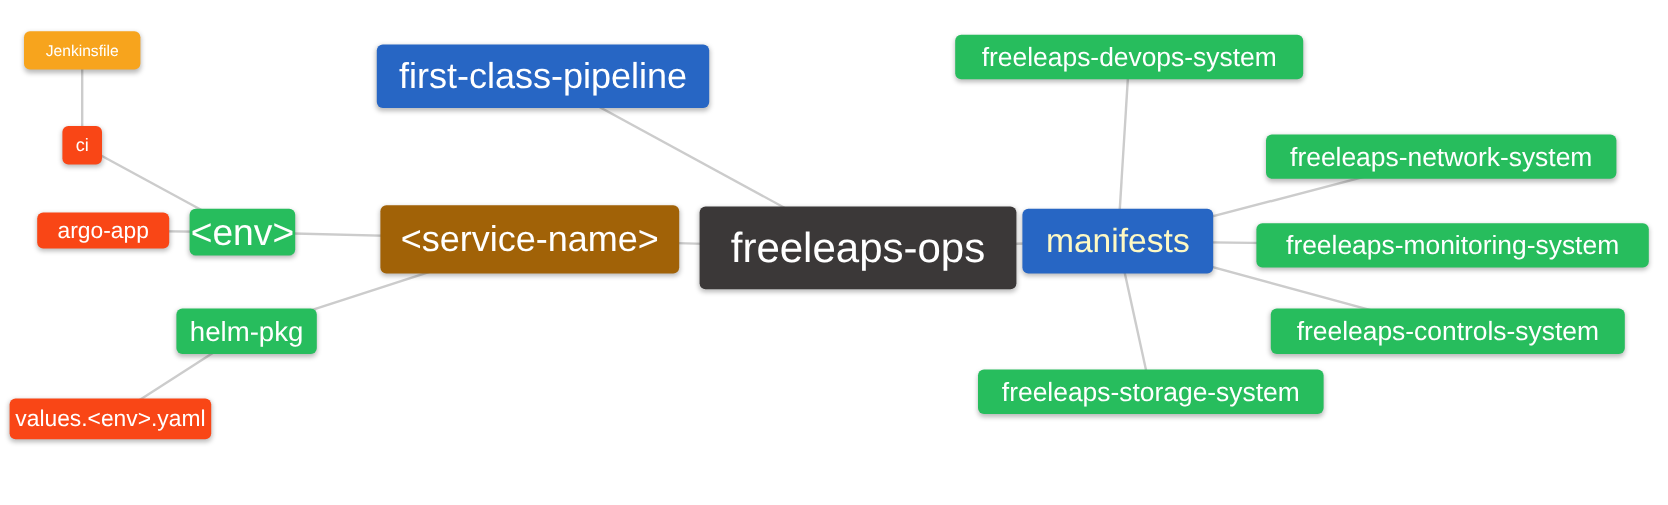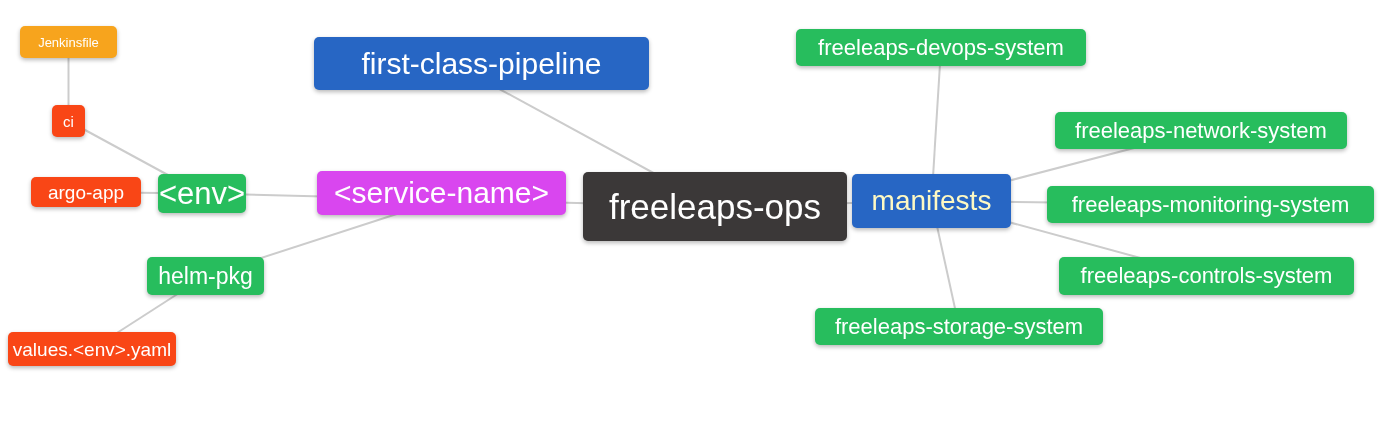--- a/index.html
+++ b/index.html
@@ -58,22 +58,22 @@
       <line x1="931.5" y1="201" x2="1206.5" y2="276" stroke="#cccccc" stroke-width="2"></line>
       <line x1="931.5" y1="201" x2="959" y2="326.5" stroke="#cccccc" stroke-width="2"></line>
     </svg>
   <div>
       <div class="node" style="left: 20px; top: 26px; width: 97px; height: 32px; font-size: 13px; background: rgb(247, 164, 29); color: rgb(255, 255, 255);">Jenkinsfile</div>
       <div class="node" style="left: 52px; top: 105px; width: 33px; height: 32px; font-size: 15px; background: rgb(249, 70, 22); color: rgb(255, 255, 255);">ci</div>
       <div class="node" style="left: 31px; top: 177px; width: 110px; height: 30px; font-size: 19px; background: rgb(249, 70, 22); color: rgb(255, 255, 255);">argo-app</div>
       <div class="node" style="left: 158px; top: 174px; width: 88px; height: 39px; font-size: 31px; background: rgb(39, 189, 93); color: rgb(255, 255, 255);">&lt;env&gt;</div>
       <div class="node" style="left: 147px; top: 257px; width: 117px; height: 38px; font-size: 23px; background: rgb(39, 189, 93); color: rgb(255, 255, 255);">helm-pkg</div>
       <div class="node" style="left: 8px; top: 332px; width: 168px; height: 34px; font-size: 19px; background: rgb(249, 70, 22); color: rgb(255, 255, 255);">values.&lt;env&gt;.yaml</div>
-      <div class="node" style="left: 314px; top: 37px; width: 335px; height: 53px; font-size: 30px; background: rgb(39, 102, 196); color: rgb(255, 255, 255);">first-class-pipeline</div>
-      <div class="node" style="left: 317px; top: 171px; width: 249px; height: 44px; font-size: 30px; background: #d946ef; color: rgb(255, 255, 255);">&lt;service-name&gt;</div>
+      <div class="node" style="left: 314px; top: 37px; width: 277px; height: 53px; font-size: 30px; background: rgb(39, 102, 196); color: rgb(255, 255, 255);">first-class-pipeline</div>
+      <div class="node" style="left: 317px; top: 171px; width: 249px; height: 57px; font-size: 30px; background: #a16207; color: rgb(255, 255, 255);">&lt;service-name&gt;</div>
       <div class="node" style="left: 583px; top: 172px; width: 264px; height: 69px; font-size: 35px; background: rgb(59, 56, 56); color: rgb(255, 255, 255);">freeleaps-ops</div>
       <div class="node" style="left: 852px; top: 174px; width: 159px; height: 54px; font-size: 28px; background: rgb(39, 102, 196); color: #fef9c3;">manifests</div>
       <div class="node" style="left: 796px; top: 29px; width: 290px; height: 37px; font-size: 22px; background: rgb(39, 189, 93); color: rgb(255, 255, 255);">freeleaps-devops-system</div>
       <div class="node" style="left: 1055px; top: 112px; width: 292px; height: 37px; font-size: 22px; background: rgb(39, 189, 93); color: rgb(255, 255, 255);">freeleaps-network-system</div>
       <div class="node" style="left: 1047px; top: 186px; width: 327px; height: 37px; font-size: 22px; background: rgb(39, 189, 93); color: rgb(255, 255, 255);">freeleaps-monitoring-system</div>
       <div class="node" style="left: 1059px; top: 257px; width: 295px; height: 38px; font-size: 22px; background: rgb(39, 189, 93); color: rgb(255, 255, 255);">freeleaps-controls-system</div>
       <div class="node" style="left: 815px; top: 308px; width: 288px; height: 37px; font-size: 22px; background: rgb(39, 189, 93); color: rgb(255, 255, 255);">freeleaps-storage-system</div>
     </div>
 </div>
 

